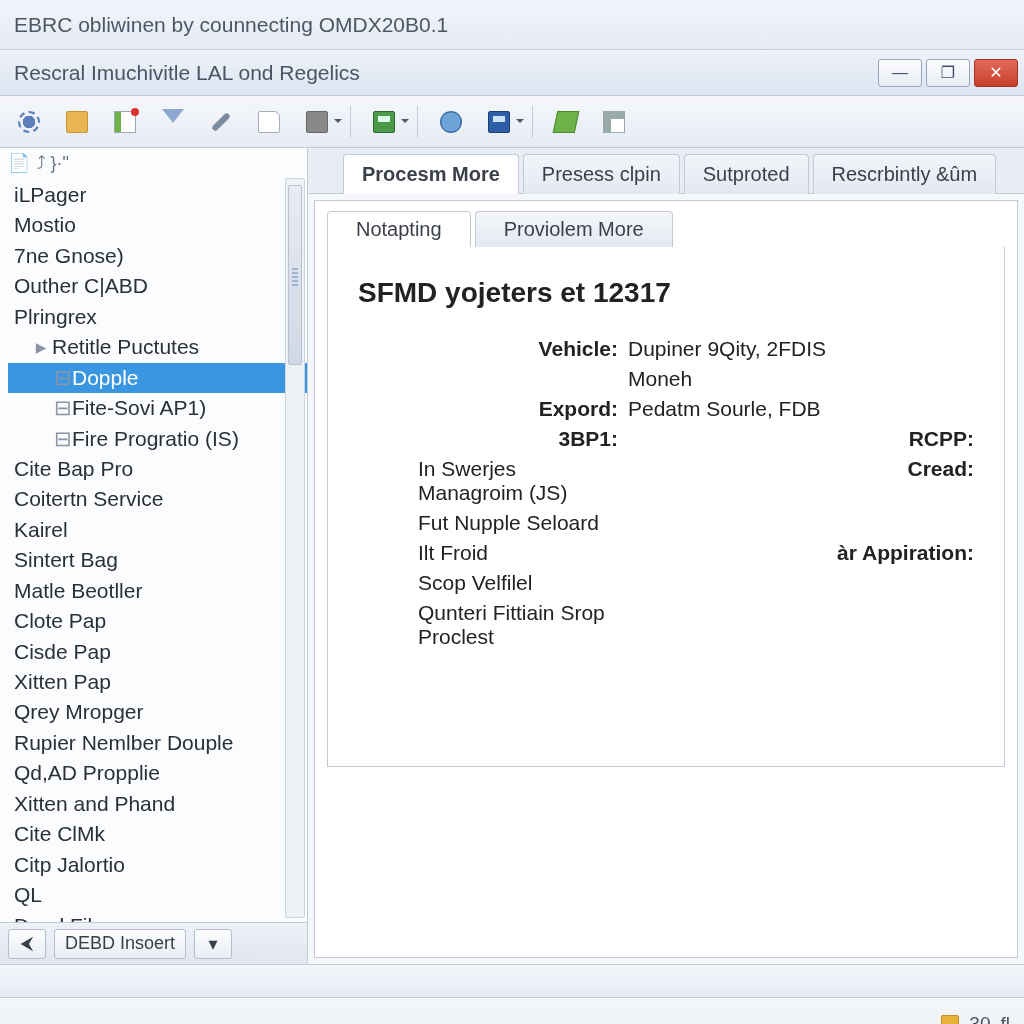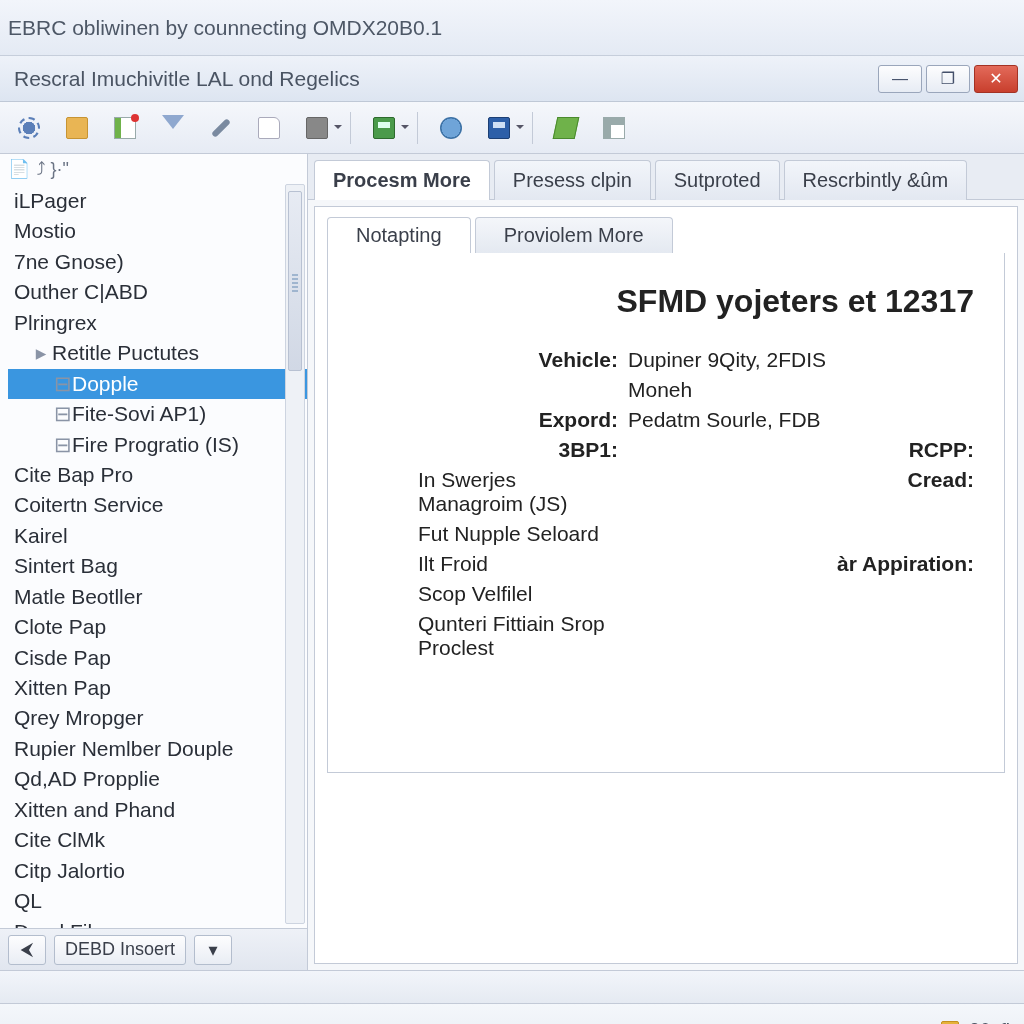--- a/index.html
+++ b/index.html
@@ -8,22 +8,22 @@
     width: 1024px; height: 1024px;
     font-family: "Segoe UI", Tahoma, Arial, sans-serif;
     font-size: 20px;
     background: linear-gradient(#e8edf5, #d9e1ee);
     color: #222;
     overflow: hidden;
   }
 
   
   .title-outer {
-    height: 56px;
-    padding: 6px 8px;
+    height: 50px;
+    padding: 6px 14px;
     background: linear-gradient(#f2f5fb, #e4eaf4);
     border-bottom: 1px solid #c6cedb;
     color: #4d5766;
     font-size: 21px;
     display: flex; align-items: center;
   }
   .title-inner-row {
     height: 46px;
     display: flex; align-items: stretch;
     background: linear-gradient(#eef2f9, #dde5f1);
@@ -128,34 +128,34 @@
     display:flex; gap:0; padding:0 6px; height:46px; align-items:flex-end;
     background:#e8ecf3;border-bottom:1px solid #c3cad7;
   }
   .tab{
     padding:8px 18px 8px 18px; font-size:20px;
     border:1px solid #c3cad7;border-bottom:none;
     background:linear-gradient(#f2f5fa,#e3e8f1);
     color:#3a3f4a; border-radius:4px 4px 0 0;
     margin-right:4px; position:relative; top:1px;
   }
-  .tab.active{ background:#fff; font-weight:600;}
+  .tab.active{ background:#fff; font-weight:600;margin-left:29px;}
   .doc-area{ flex:1; background:#fff; border:1px solid #c3cad7; margin:6px; padding:10px 12px;}
   .tabs-sub{ display:flex; gap:4px;}
   .subtab{
     padding:6px 28px; border:1px solid #c3cad7;border-bottom:none;
     background:linear-gradient(#f4f6fa,#e4e9f1);
     border-radius:4px 4px 0 0; font-size:20px;color:#3a3f4a;
   }
   .subtab.active{background:#fff;font-weight:400;}
   .doc-body{
     border:1px solid #c3cad7; border-top:none;
     min-height: 520px; padding: 26px 30px 30px 30px;
   }
-  .doc-title{ text-align:right;font-weight:700;font-size:32px;margin:4px 0 28px 0;}
+  .doc-title{ text-align:left;font-weight:700;font-size:28px;margin:4px 0 28px 0;}
   .kv{ display:grid; grid-template-columns: 200px 1fr; row-gap:6px; column-gap:10px; font-size:21px; max-width:560px; margin:0 auto 0 60px;}
   .kv .k{ text-align:right; font-weight:700;}
   .kv .v{ text-align:left;}
 
   
   .side-bottom{
     height:42px;border-top:1px solid #c3cad7;
     display:flex;align-items:center;gap:8px;padding:0 8px;
     background:linear-gradient(#eef1f7,#e1e6ef);
   }

